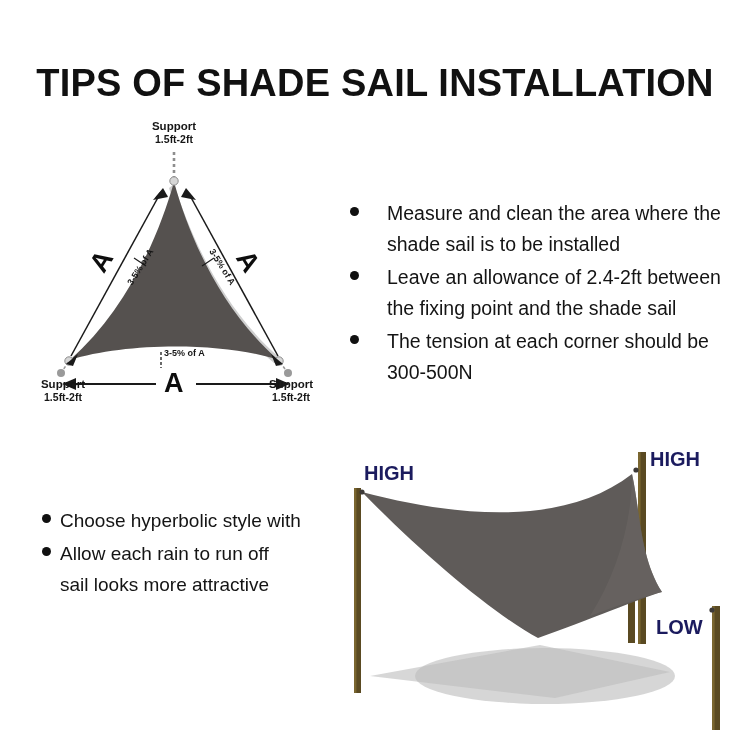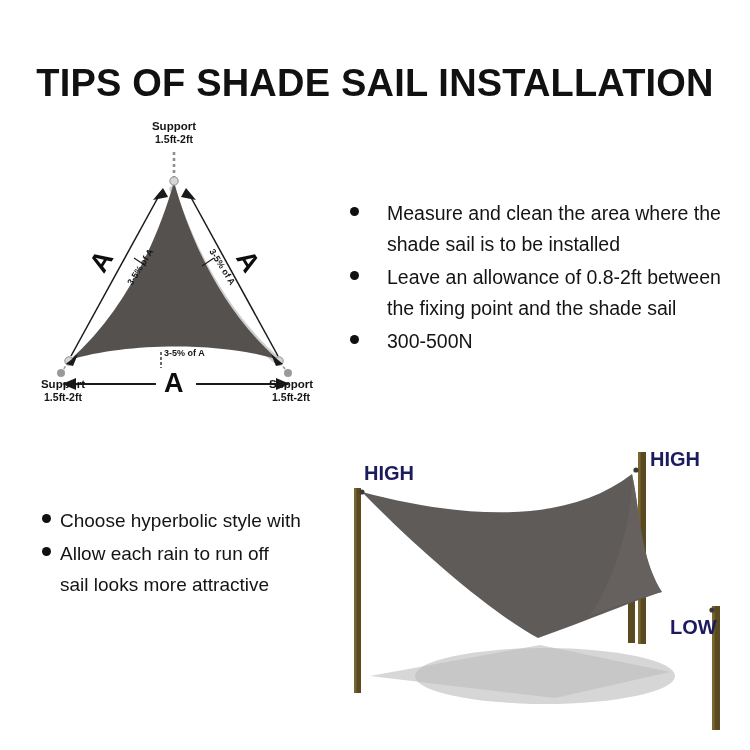--- a/index.html
+++ b/index.html
@@ -205,28 +205,29 @@
       <div class="bullet-dot"></div>
       <div class="bullet-text">
         <div class="bullet-line">Measure and clean the area where the</div>
         <div class="bullet-line">shade sail is to be installed</div>
       </div>
     </div>
 
     <div class="bullet-row">
       <div class="bullet-dot"></div>
       <div class="bullet-text">
-        <div class="bullet-line">Leave an allowance of 0.8-2ft between</div>
+        <div class="bullet-line">Leave an allowance of 2.4-2ft between</div>
         <div class="bullet-line">the fixing point and the shade sail</div>
       </div>
     </div>
 
     <div class="bullet-row">
       <div class="bullet-dot"></div>
       <div class="bullet-text">
+        <div class="bullet-line">The tension at each corner should be</div>
         <div class="bullet-line">300-500N</div>
       </div>
     </div>
   </div>
 
   <div class="bullets" id="style-list">
 
     <div class="bullet-row">
       <div class="bullet-dot"></div>
       <div class="bullet-text">
@@ -274,16 +275,16 @@
       <circle cx="372" cy="170" r="2.6" fill="#3d3a38"></circle>
     </svg>
 
     
     <div class="hl-label" style="left:24px; top:22px;">HIGH</div>
 
     
     <div class="hl-label" style="left:310px; top:8px;">HIGH</div>
 
     
-    <div class="hl-label" style="left:330px; top:176px;">LOW</div>
+    <div class="hl-label" style="left:316px; top:176px;">LOW</div>
   </div>
 
 </div>
 
 </body></html>

